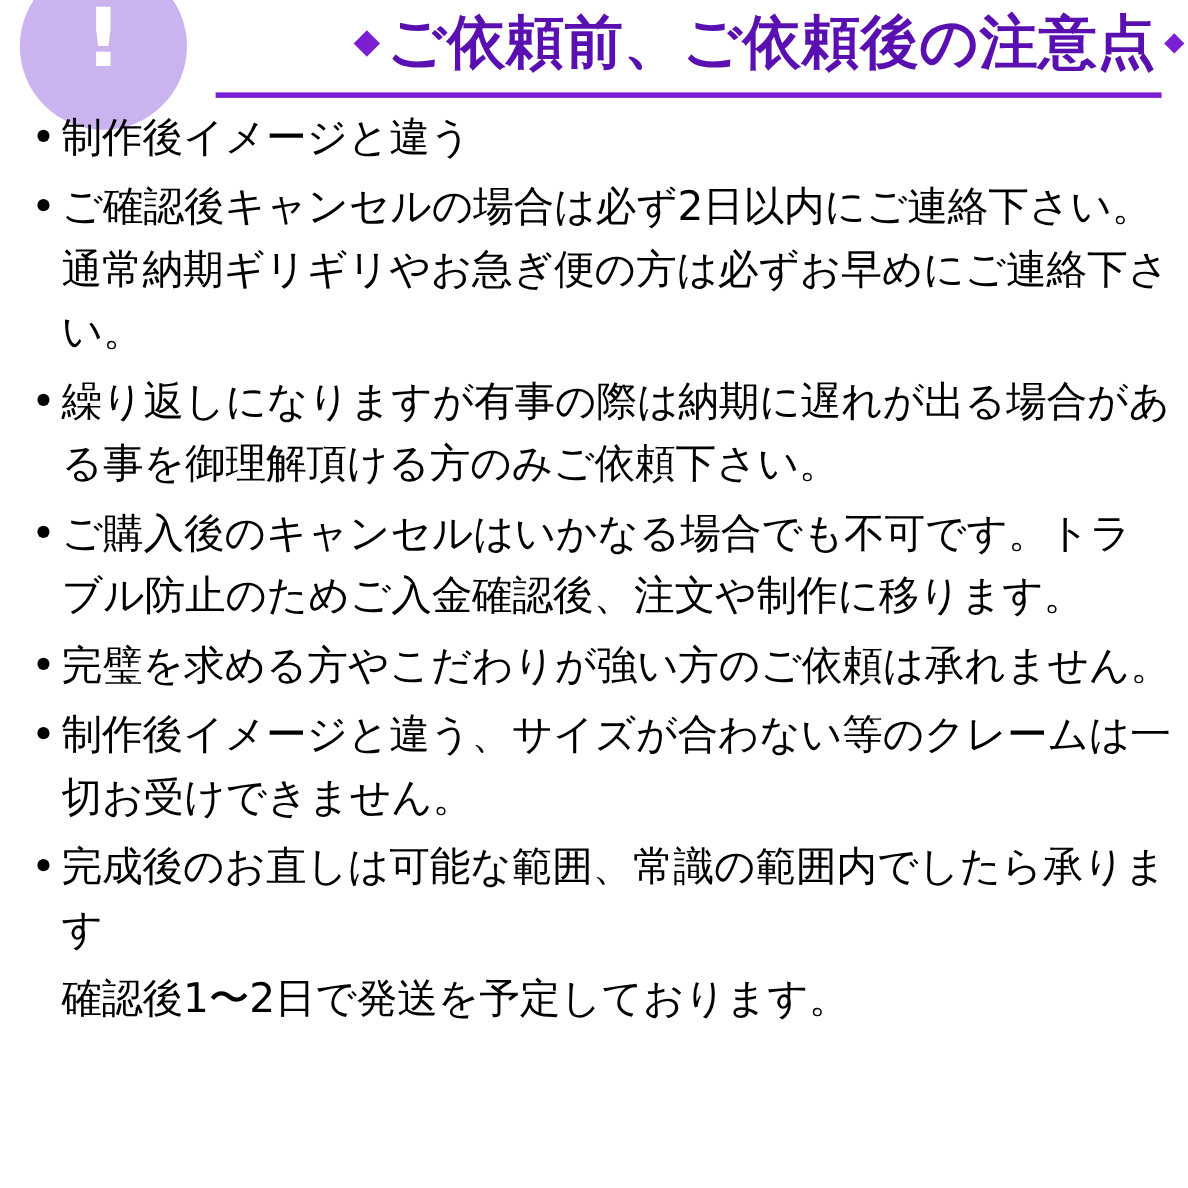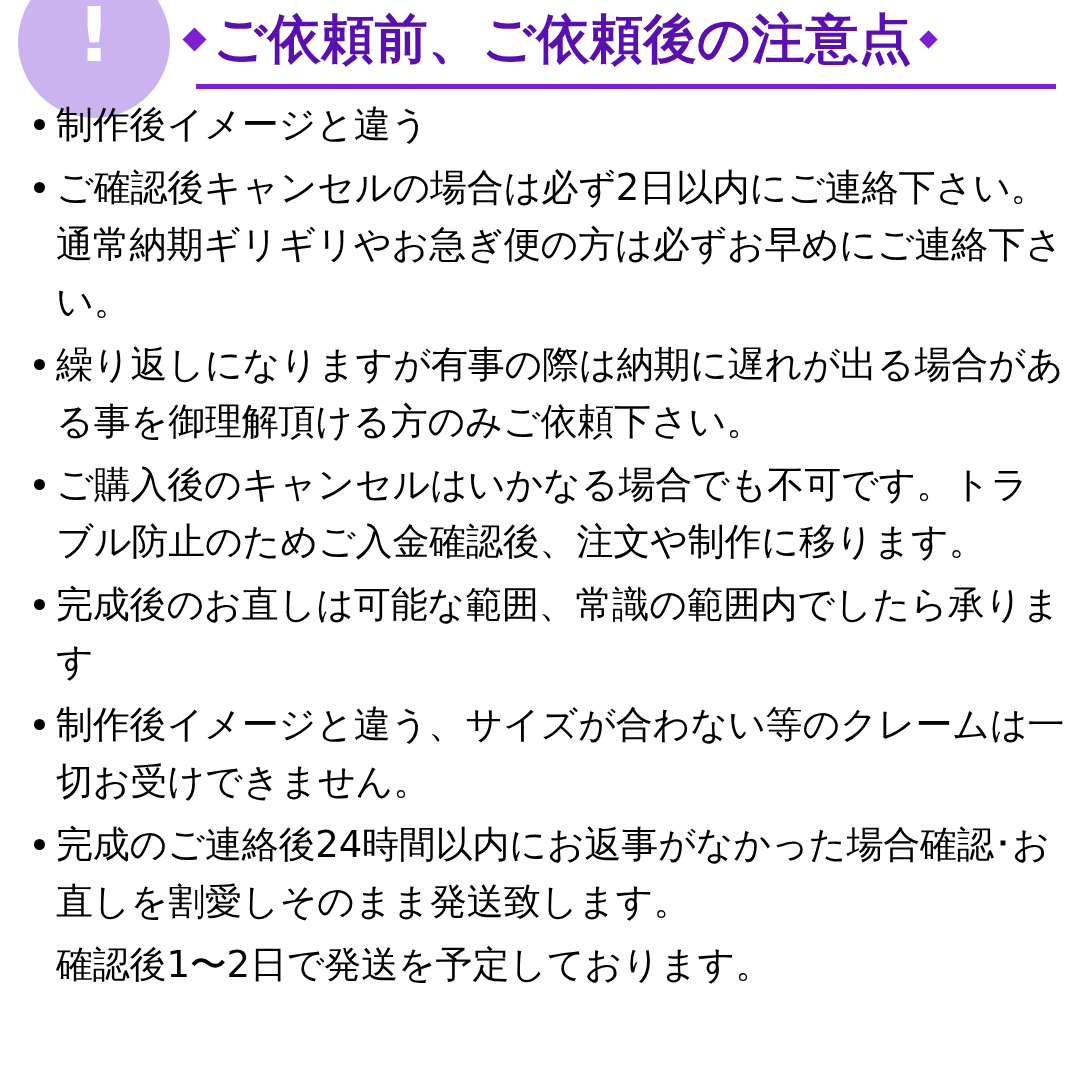--- a/index.html
+++ b/index.html
@@ -51,20 +51,21 @@
   }
 
   .header-title-wrap {
     position: absolute;
     left: 186px;
     top: 10px;
     right: 6px;
     display: flex;
     align-items: center;
     gap: 10px;
+    justify-content: flex-end;
   }
 
   .header-title {
     font-size: 53px;
     line-height: 1.1;
     color: #5a0fb0;
     font-weight: 700;
     letter-spacing: 0.5px;
     white-space: nowrap;
   }
@@ -176,35 +177,35 @@
       <span class="bullet"><span class="dot"></span></span>
       <span class="item-text">繰り返しになりますが有事の際は納期に遅れが出る場合がある事を御理解頂ける方のみご依頼下さい。</span>
     </div>
 
 
     <div class="item">
       <span class="bullet"><span class="dot"></span></span>
       <span class="item-text">ご購入後のキャンセルはいかなる場合でも不可です。トラブル防止のためご入金確認後、注文や制作に移ります。</span>
     </div>
 
+    <div class="item">
+      <span class="bullet"><span class="dot"></span></span>
+      <span class="item-text">完璧を求める方やこだわりが強い方のご依頼は承れません。</span>
+    </div>
+
+    <div class="item">
+      <span class="bullet"><span class="dot"></span></span>
+      <span class="item-text">制作後イメージと違う、サイズが合わない等のクレームは一切お受けできません。</span>
+    </div>
 
     <div class="item">
       <span class="bullet"><span class="dot"></span></span>
       <span class="item-text">完成後のお直しは可能な範囲、常識の範囲内でしたら承ります</span>
     </div>
 
-    <div class="item">
-      <span class="bullet"><span class="dot"></span></span>
-      <span class="item-text">制作後イメージと違う、サイズが合わない等のクレームは一切お受けできません。</span>
-    </div>
-
-    <div class="item">
-      <span class="bullet"><span class="dot"></span></span>
-      <span class="item-text">完成のご連絡後24時間以内にお返事がなかった場合確認･お直しを割愛しそのまま発送致します。</span>
-    </div>
 
     <div class="item">
       <span class="bullet"></span>
       <span class="item-text">確認後1〜2日で発送を予定しております。</span>
     </div>
 
   </div>
 </div>
 
 </body></html>

